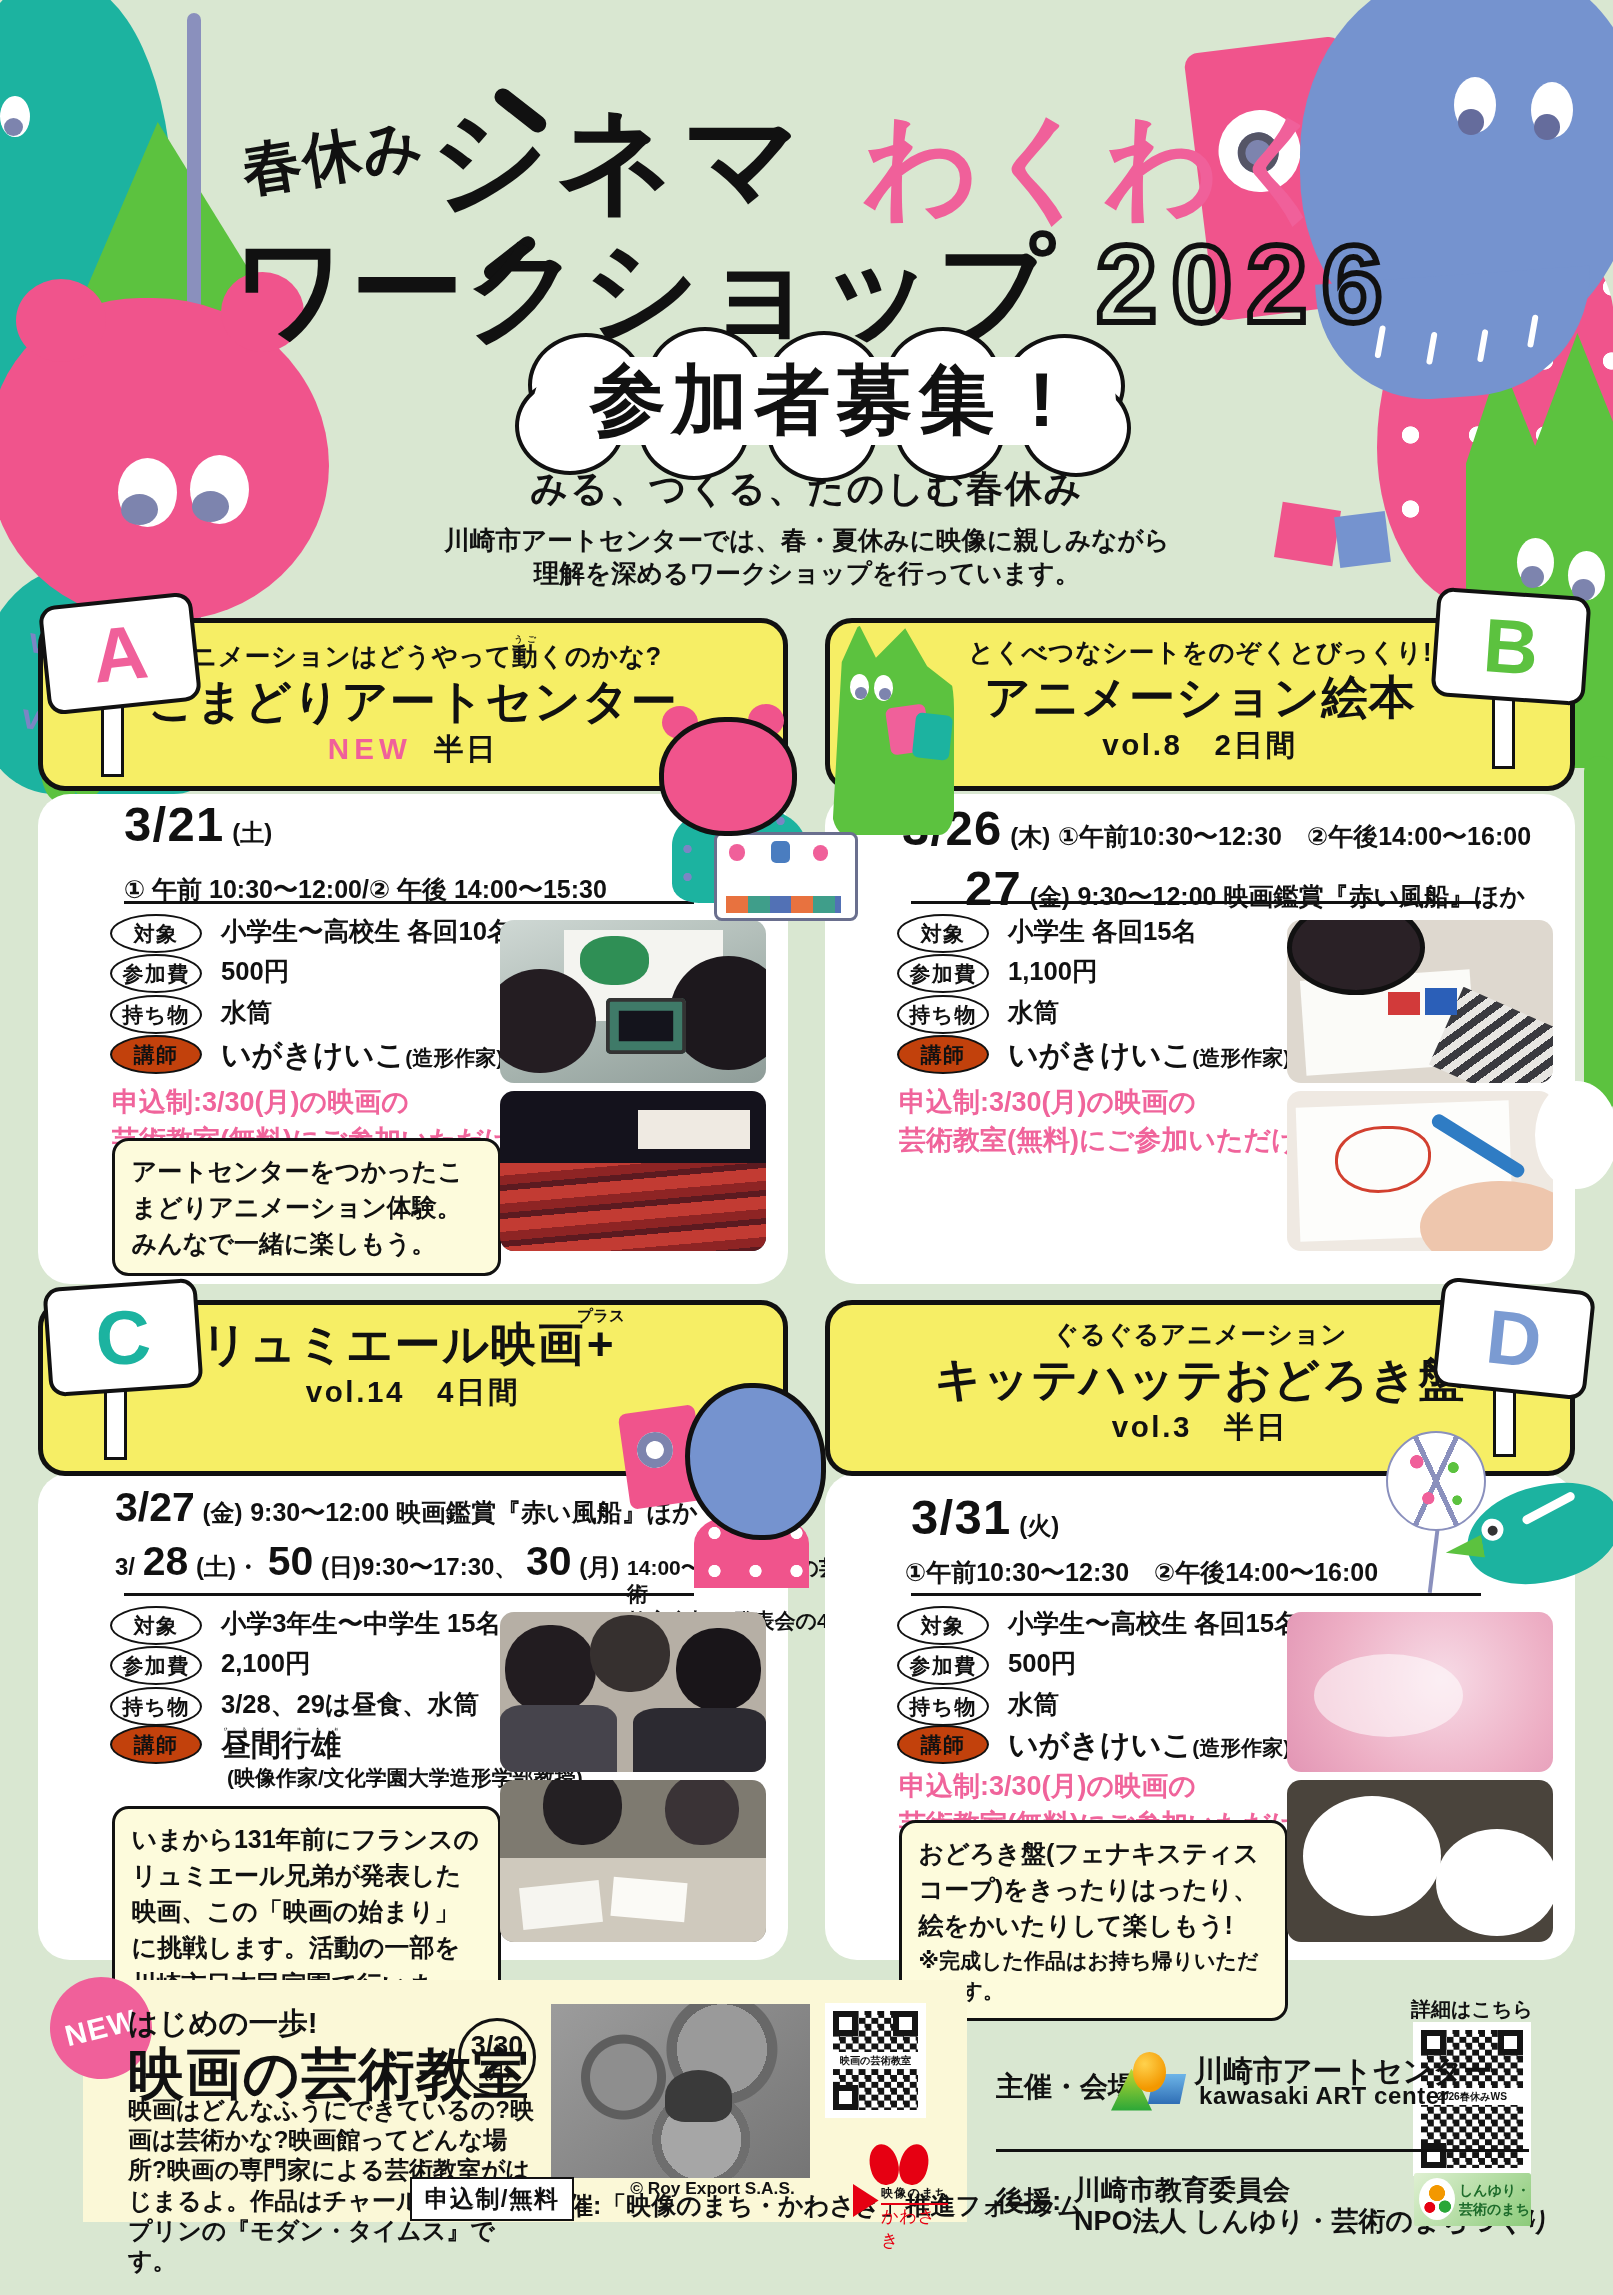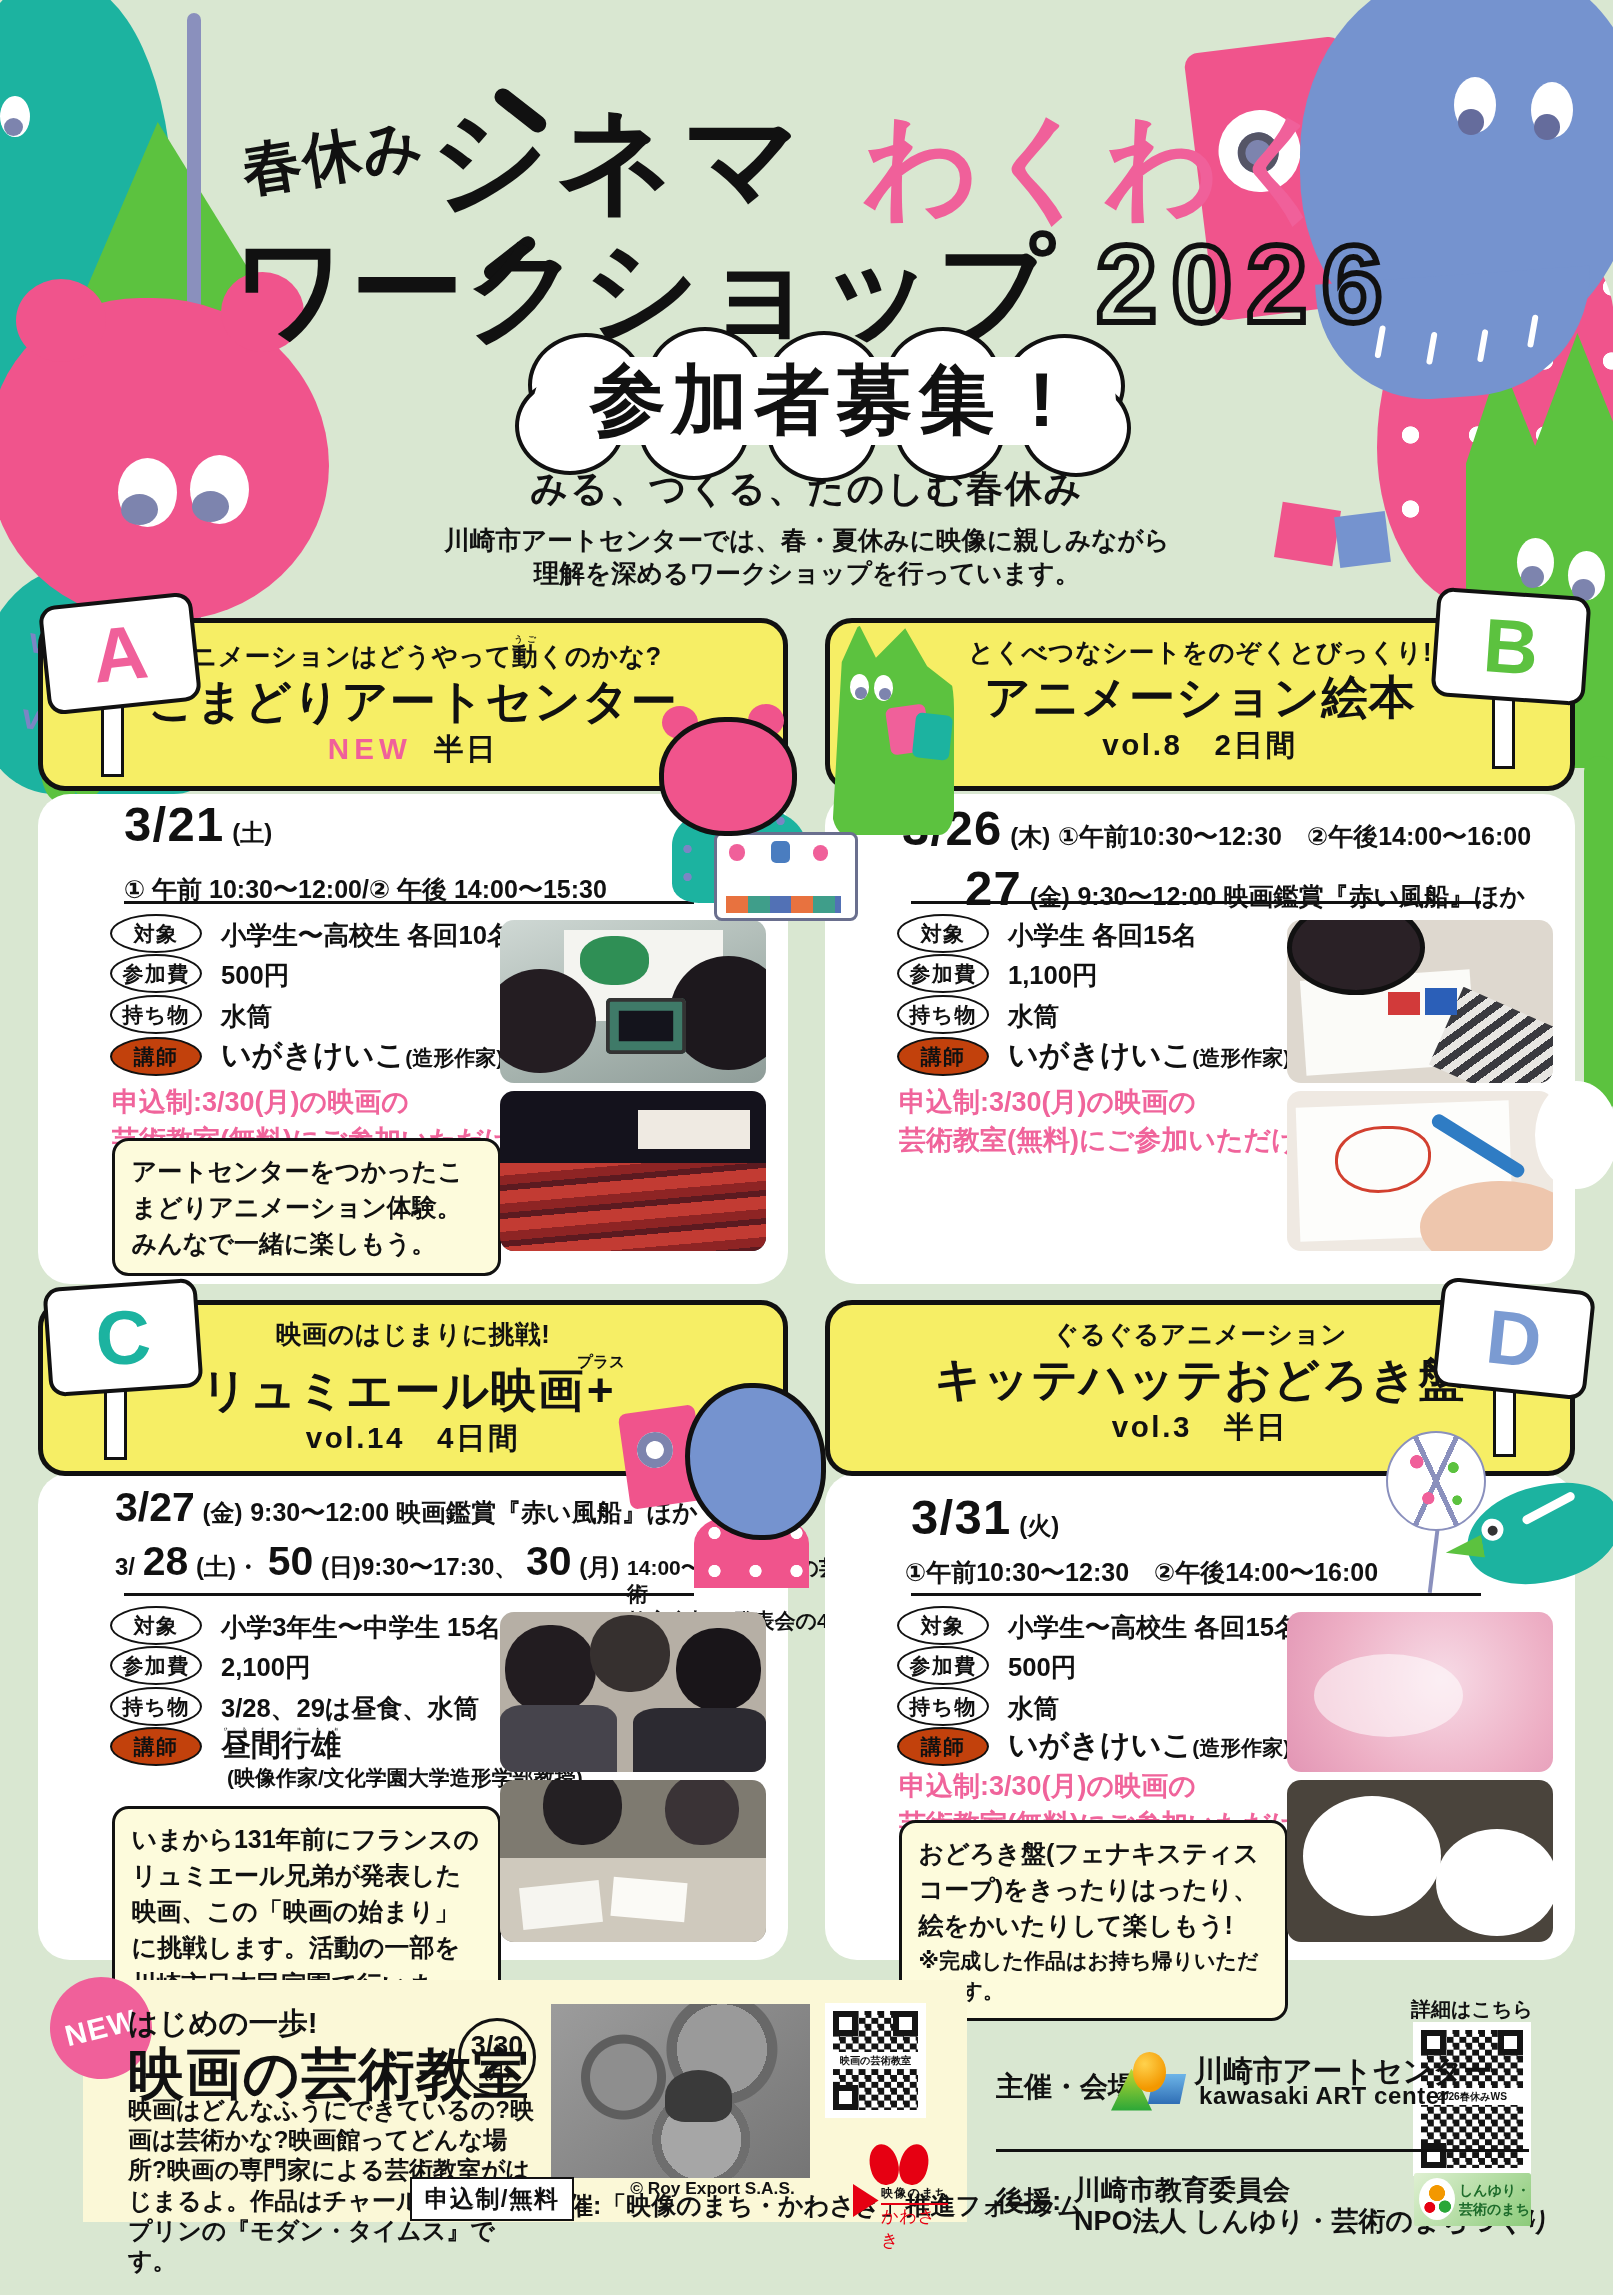--- a/index.html
+++ b/index.html
@@ -128,21 +128,21 @@
   .s-c{left:46px;top:1283px;transform:rotate(-4deg);color:#1cb3a0}
   .s-d{left:1437px;top:1284px;transform:rotate(6deg);color:#7b9bd2}
   .pl-a{left:101px;top:697px}.pl-b{left:1492px;top:689px}.pl-c{left:104px;top:1380px}.pl-d{left:1493px;top:1377px}
   
   .drow{position:absolute;display:flex;align-items:baseline;gap:7.7px;z-index:5;white-space:nowrap}
   .dbig{font-size:49px;font-weight:800;letter-spacing:1.3px}
   .dbig2{font-size:41px;font-weight:800}
   .dsmall{font-size:24px;font-weight:800}
   .times{font-size:25px;font-weight:700}
   .divider{position:absolute;left:86px;width:570px;height:3.2px;background:#111;z-index:5}
-  .irow{position:absolute;left:72px;display:flex;align-items:flex-end;gap:19px;z-index:5;white-space:nowrap}
+  .irow{position:absolute;left:72px;display:flex;align-items:flex-start;gap:19px;z-index:5;white-space:nowrap}
   .blabel{width:88px;height:35px;border:2.6px solid #111;border-radius:50%;background:#fff;display:flex;
           align-items:center;justify-content:center;font-size:21px;font-weight:800;flex:none;letter-spacing:1.3px}
   .blabel.yel{background:#c2410c}
   .ival{font-size:25.6px;font-weight:700}
   .iteacher{font-size:30px;font-weight:900}
   .inote{font-size:21px;font-weight:700}
   .tnote2{position:absolute;left:189px;font-size:21px;font-weight:700;z-index:5}
   .pink-note{position:absolute;left:74px;font-size:27px;font-weight:800;color:#f0649b;line-height:1.42;z-index:5}
   .desc{position:absolute;left:74px;width:389px;background:#fdfbdc;border:3.2px solid #111;border-radius:16.6px;
         padding:11.5px 16.6px;font-size:25px;line-height:1.45;font-weight:600;z-index:5;box-sizing:border-box}
@@ -437,21 +437,20 @@
       <div class="paper"></div>
         <div class="scrib"></div>
         <div class="pen"></div>
         <div class="hand"></div>
     </div>
   </section>
 
   <section class="panel p-c">
     <div class="card"></div>
     <div class="head">
-      <div class="catch">映画のはじまりに挑戦!</div>
       <div class="wtitle"><span>リュミエール映画</span><ruby><span>+</span><rt>プラス</rt></ruby></div>
       <div class="wsub">vol.14　4日間</div>
     </div>
     <div class="drow" style="left:77px;top:184px">
       <span class="dbig2">3/27</span>
         <span class="dsmall">(金)</span>
       <span class="times">9:30〜12:00 映画鑑賞『赤い風船』ほか</span>
     </div>
     <div class="drow" style="left:77px;top:238px">
       <span class="dsmall">3/</span>

